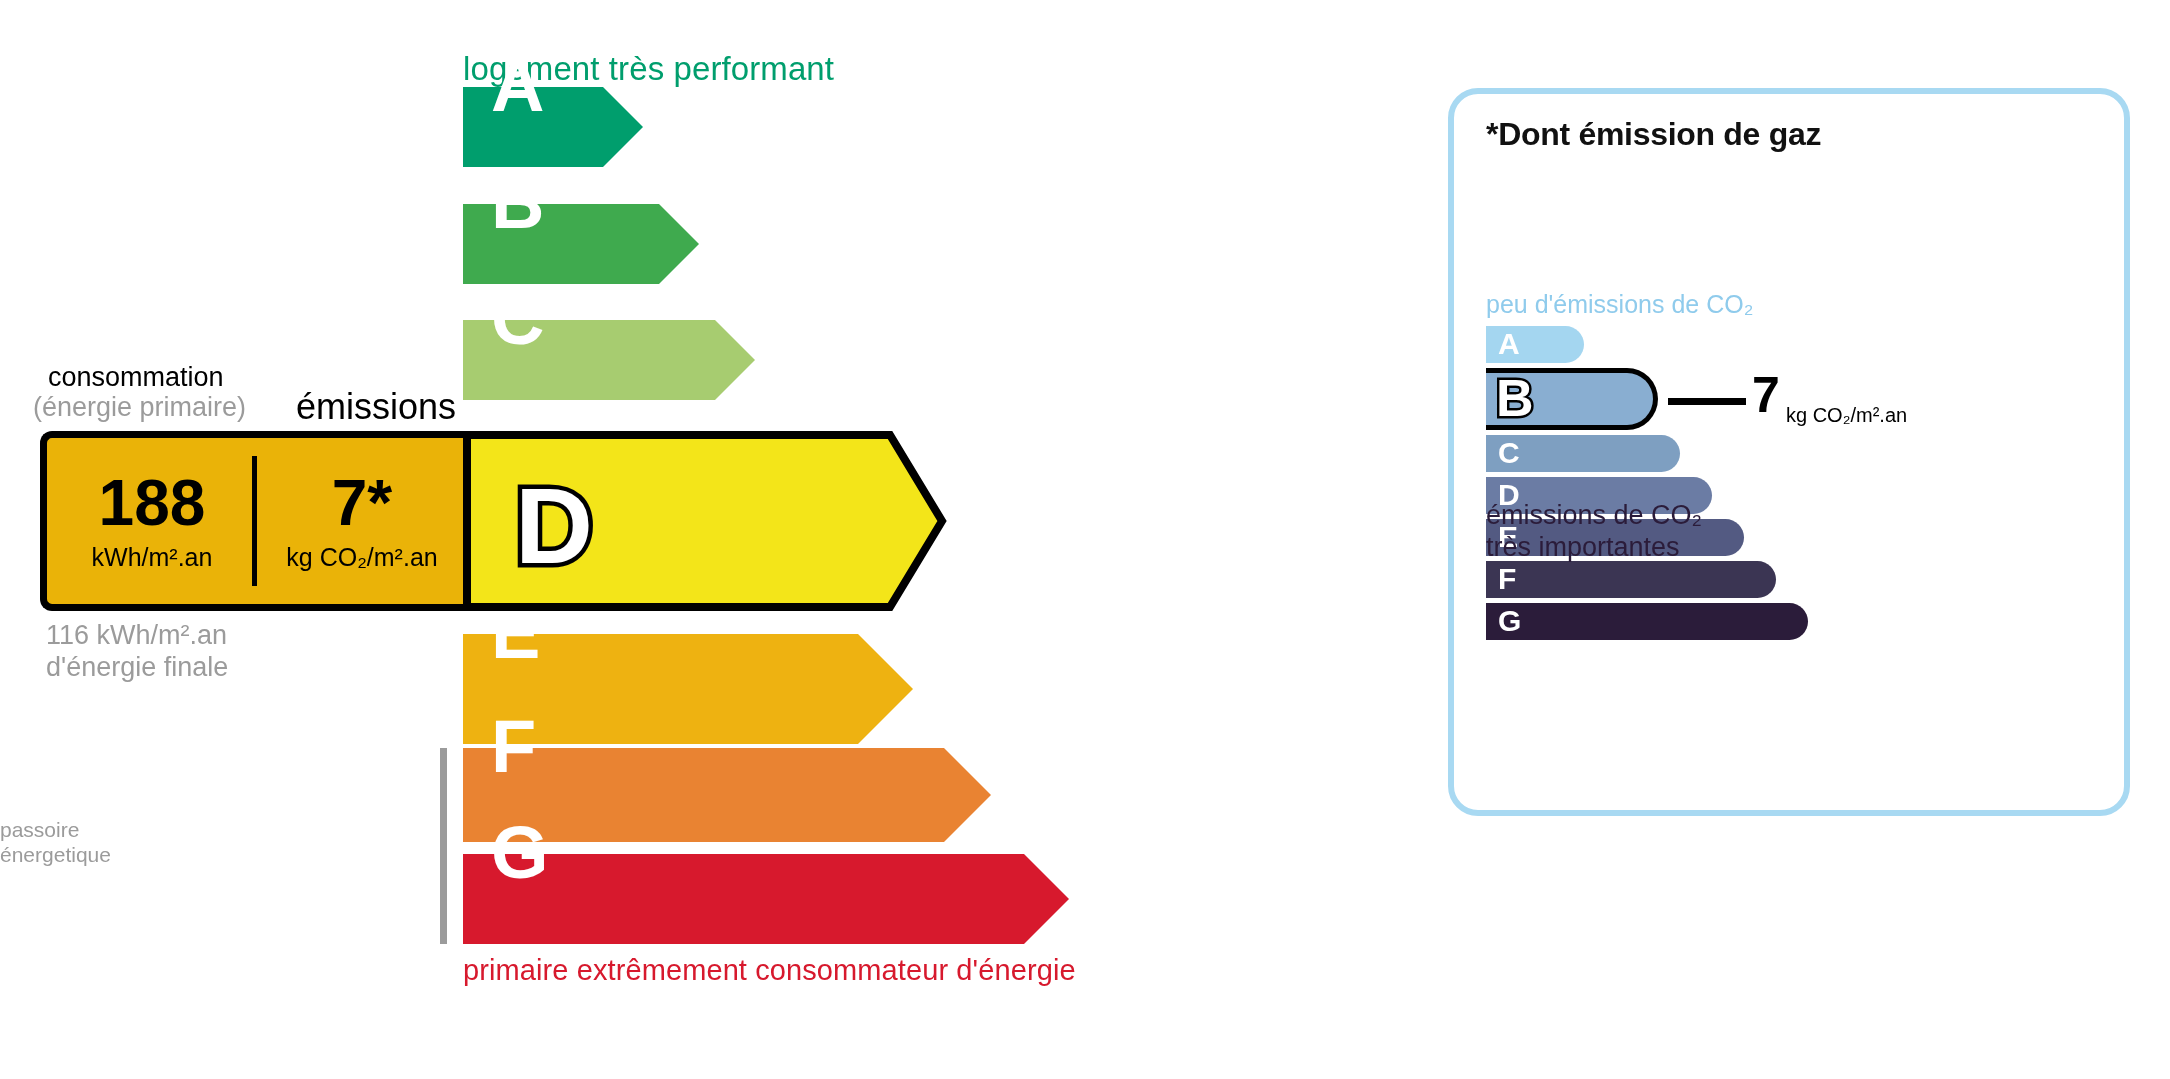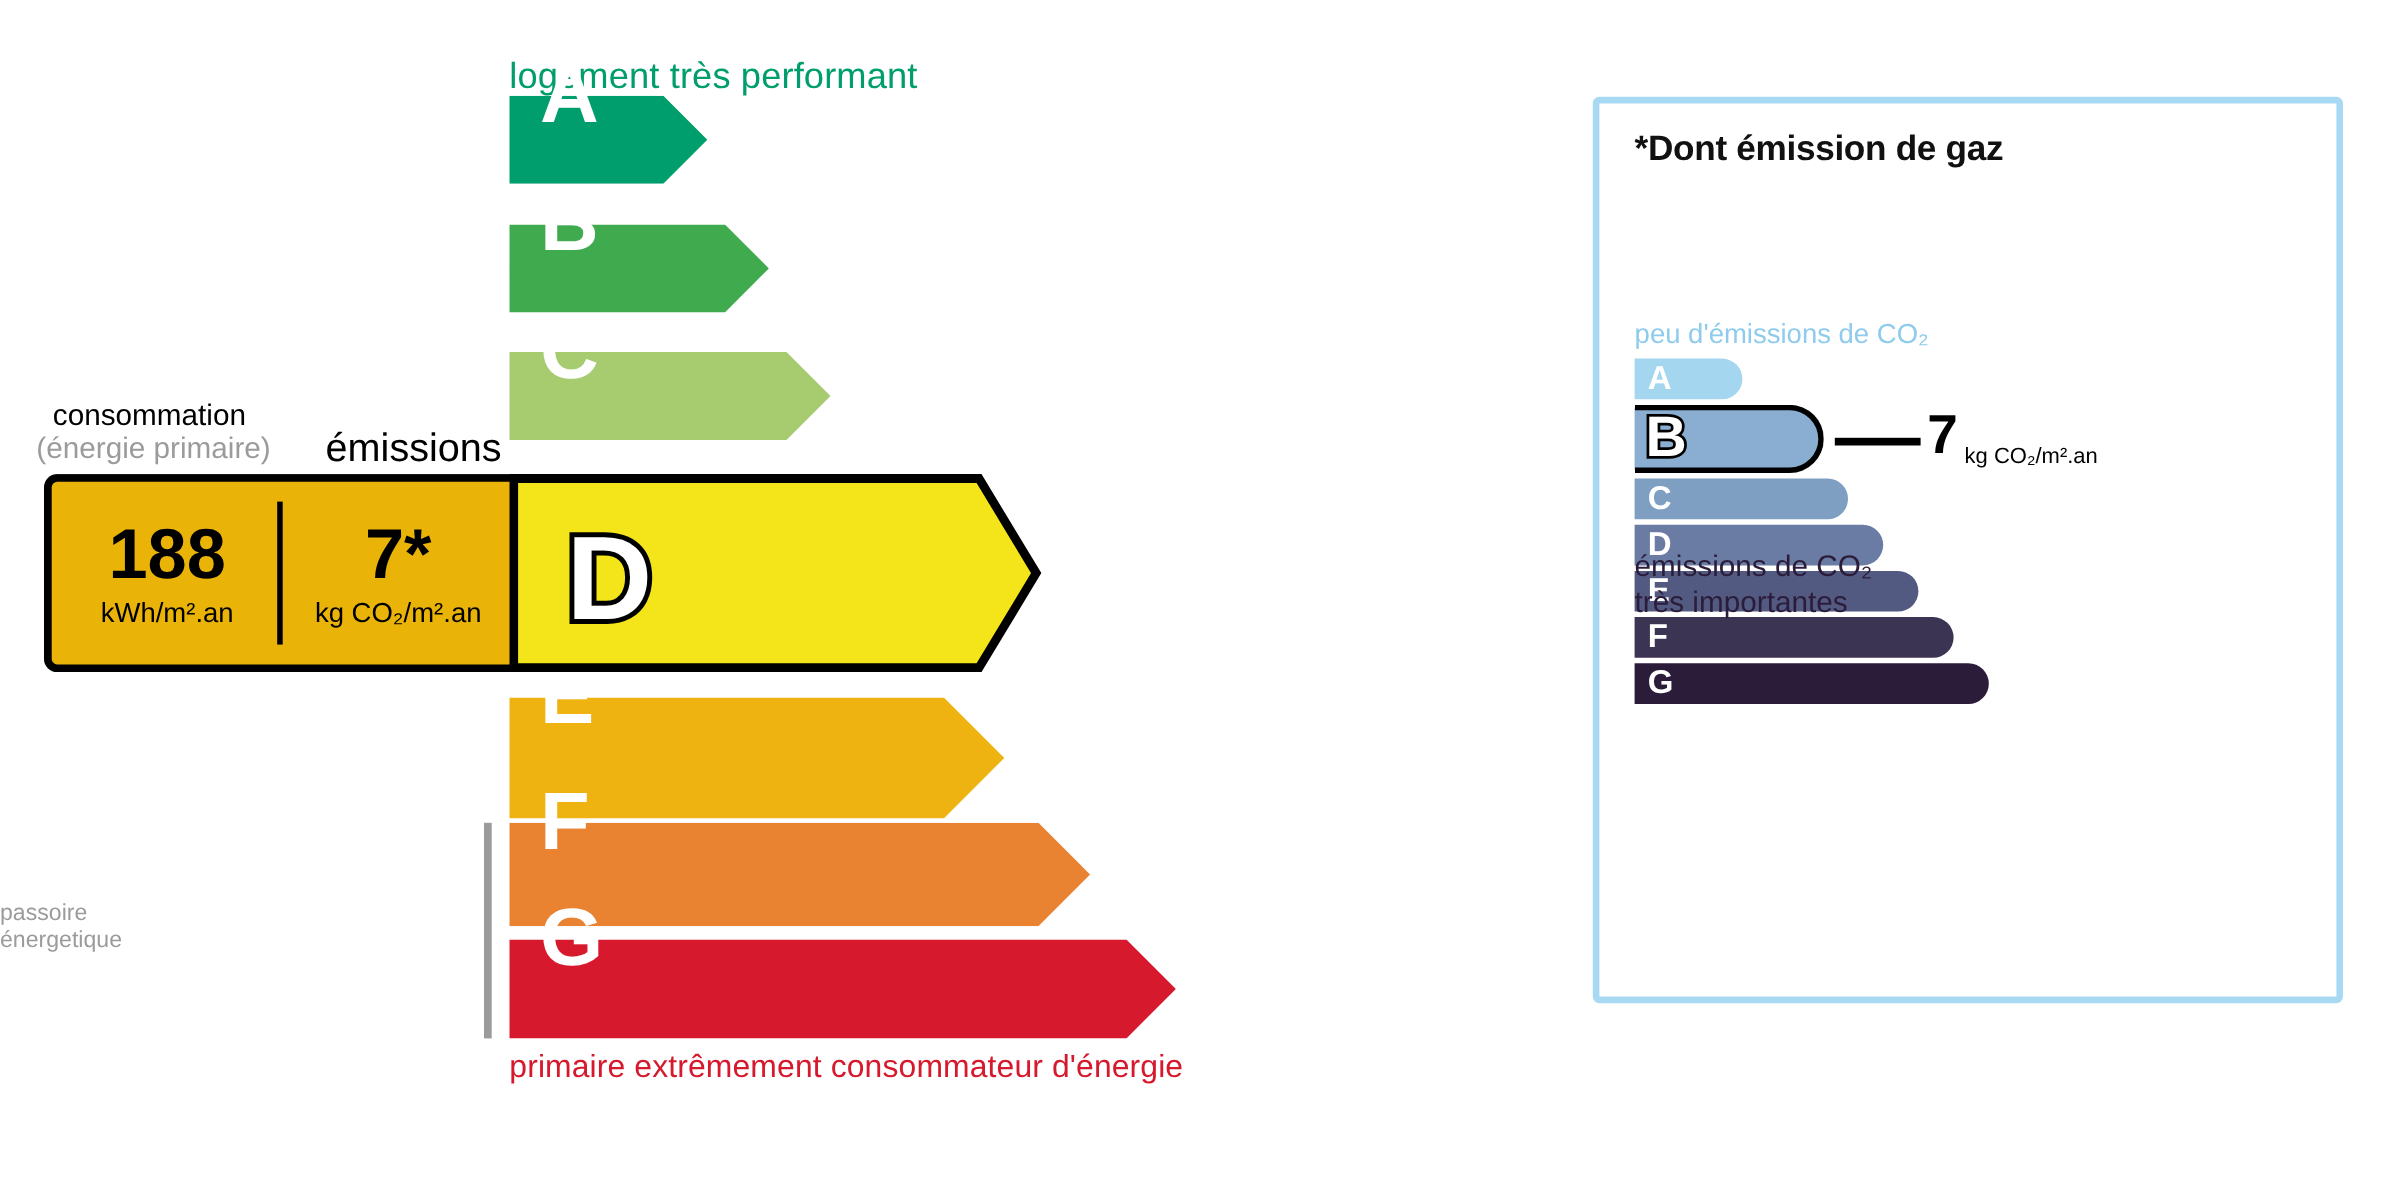--- a/index.html
+++ b/index.html
@@ -148,24 +148,24 @@
     position: absolute;
     left: 440px; top: 748px;
     width: 7px; height: 196px;
     background: #9B9B9B;
   }
 
   
   #co2-panel {
     position: absolute;
     left: 1448px; top: 88px;
-    width: 682px; height: 824px;
+    width: 682px; height: 728px;
     box-sizing: border-box;
     border: 6px solid #A8D9F2;
-    border-radius: 6px;
+    border-radius: 30px;
     background: #ffffff;
   }
   #co2-title {
     position: absolute;
     left: 32px; top: 22px;
     font-size: 32px;
     font-weight: bold;
     color: #111111;
     line-height: 1.18;
     font-family: "Liberation Sans", sans-serif;
@@ -322,20 +322,24 @@
         <div class="value-unit">kg CO₂/m².an</div>
       </div>
     </div>
 
     <svg style="position:absolute;left:423px;top:0;" width="487" height="180" viewBox="0 0 487 180">
       <polygon points="4,4 427,4 479,90 427,176 4,176" fill="#F3E519" stroke="#000000" stroke-width="8" stroke-linejoin="miter"></polygon>
       <text x="52" y="132" font-family="Liberation Sans, sans-serif" font-size="108" font-weight="bold" fill="#ffffff" stroke="#000000" stroke-width="9" paint-order="stroke fill">D</text>
     </svg>
   </div>
 
+  <div class="caption-finale">
+    <div>116 kWh/m².an</div>
+    <div>d'énergie finale</div>
+  </div>
 
   <div class="bottom-caption">primaire extrêmement consommateur d'énergie</div>
 </div>
 
 <div id="co2-panel">
 
   <div id="co2-title">
     <div>*Dont émission de gaz</div>
   </div>
 

